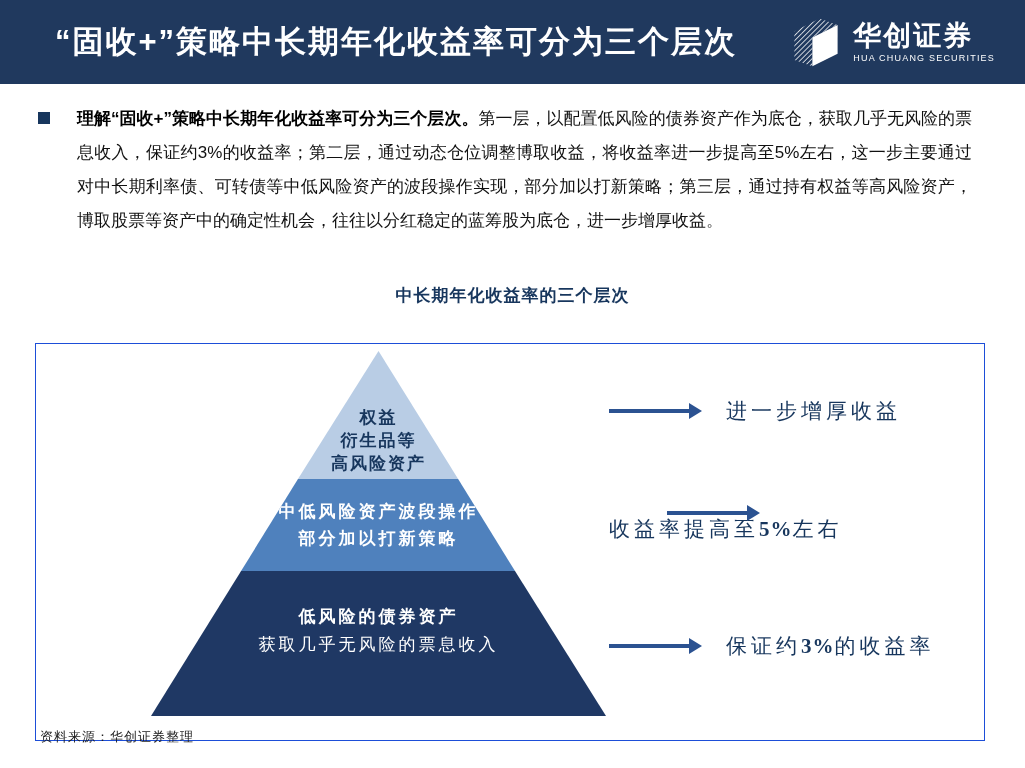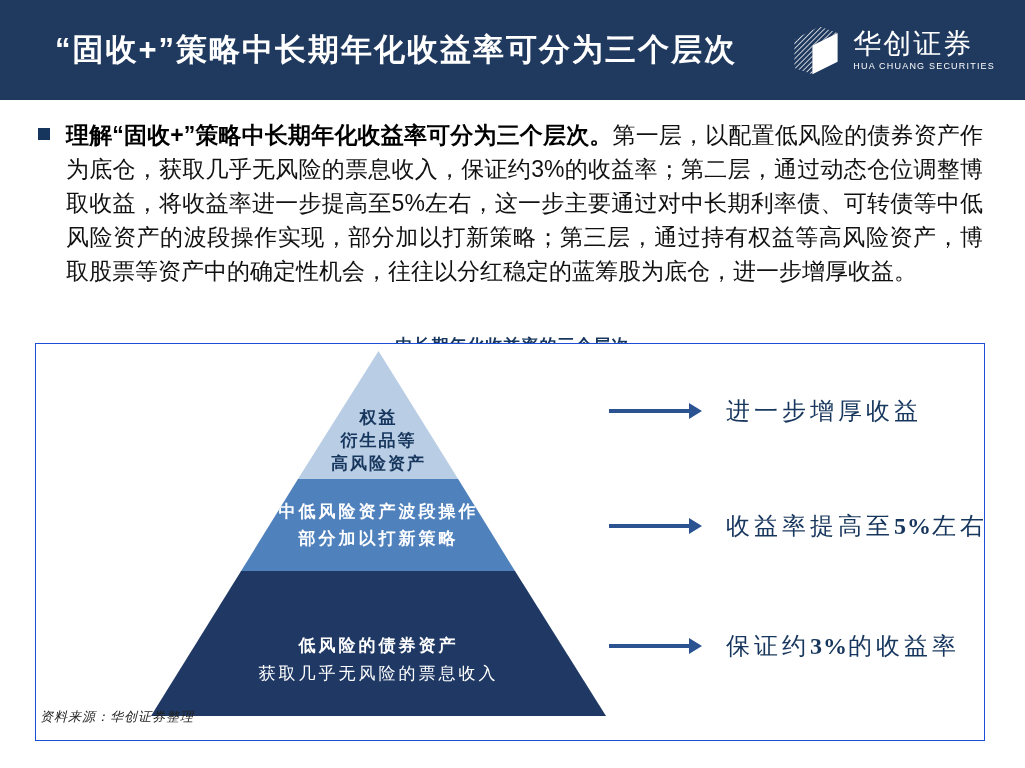--- a/index.html
+++ b/index.html
@@ -3,38 +3,38 @@
 <meta charset="utf-8">
 <style>
   html,body{margin:0;padding:0;background:#e8e8e8;}
   .slide{
     width:1025px;height:768px;background:#ffffff;position:relative;
     font-family:"Liberation Sans","DejaVu Sans",sans-serif;overflow:hidden;
     margin:0 auto;
   }
   
   .header{
-    height:100px;background:var(--header-bg,#20395E);
+    height:84px;background:var(--header-bg,#20395E);
     display:flex;align-items:center;justify-content:space-between;
     padding:0 30px 0 55px;box-sizing:border-box;
   }
   .page-title{
     margin:0;color:#ffffff;font-size:31px;font-weight:bold;letter-spacing:2px;
   }
   .logo{display:flex;align-items:center;gap:10px;}
-  .logo-name{color:#ffffff;font-size:28px;font-weight:normal;letter-spacing:2px;line-height:30px;}
+  .logo-name{color:#ffffff;font-size:28px;font-weight:bold;letter-spacing:2px;line-height:30px;}
   .logo-sub{color:#ffffff;font-size:9px;letter-spacing:1.2px;font-weight:normal;margin-top:2px;}
   
   .para{position:relative;margin:18px 38px 0 38px;padding-left:24px;}
   .bullet{
     position:absolute;left:0;top:10px;width:12px;height:12px;
     background:var(--navy-text,#17365D);display:block;
   }
   .para p{
-    margin:4px;font-size:23px;line-height:34px;color:#111111;
+    margin:15px;font-size:17px;line-height:34px;color:#111111;
     text-align:justify;
   }
   .para b{color:#000000;}
   
   .chart-title{
     margin:46px 0 0 0;text-align:center;color:var(--navy-text,#17365D);
     font-size:17px;font-weight:bold;letter-spacing:1px;
   }
   .chart-box{
     position:absolute;left:35px;top:343px;width:948px;height:396px;
@@ -55,46 +55,46 @@
   }
   .l-mid{
     top:128px;height:92px;background:var(--layer-middle,#4F81BD);
     clip-path:polygon(32.3% 0%,67.5% 0%,80% 100%,19.8% 100%);
     justify-content:center;color:#ffffff;font-weight:bold;font-size:17px;
     line-height:27px;letter-spacing:3px;
   }
   .l-bot{
     top:220px;height:145px;background:var(--layer-bottom,#1F3864);
     clip-path:polygon(19.8% 0%,80% 0%,100% 100%,0% 100%);
-    justify-content:center;padding-top:32px;color:#ffffff;
+    justify-content:flex-start;padding-top:32px;color:#ffffff;
     font-size:17px;line-height:28px;letter-spacing:3px;
   }
   .l-bot .bold-line{font-weight:bold;}
   
   .annot-row{
     position:absolute;left:573px;height:30px;display:flex;align-items:center;
   }
-  .annot-1{top:52px;} .annot-2{top:167px;} .annot-3{top:287px;}
+  .annot-1{top:52px;} .annot-2{top:167px;flex-direction:column;} .annot-3{top:287px;}
   .arrow{
     display:inline-block;width:80px;height:4px;background:var(--arrow,#2B5291);
     position:relative;margin-right:37px;flex:none;
   }
   .arrow::after{
     content:"";position:absolute;right:-13px;top:-6px;width:0;height:0;
     border-left:13px solid var(--arrow,#2B5291);
     border-top:8px solid transparent;border-bottom:8px solid transparent;
   }
   .annot-label{
-    color:var(--navy-text,#17365D);font-size:24px;letter-spacing:4px;
+    color:var(--navy-text,#17365D);font-size:21px;letter-spacing:4px;
     font-family:"Liberation Serif","DejaVu Serif",serif;white-space:nowrap;
   }
   .annot-label .em{font-weight:bold;letter-spacing:1px;}
   
   .source{
-    position:absolute;left:40px;top:708px;font-size:13px;font-style:italic;
+    position:absolute;left:40px;top:728px;font-size:13px;
     color:#222222;font-family:"Liberation Serif","DejaVu Serif",serif;
     letter-spacing:1px;
   }
 </style>
 </head>
 <body>
 
 <div class="slide">
 
   <header class="header">

